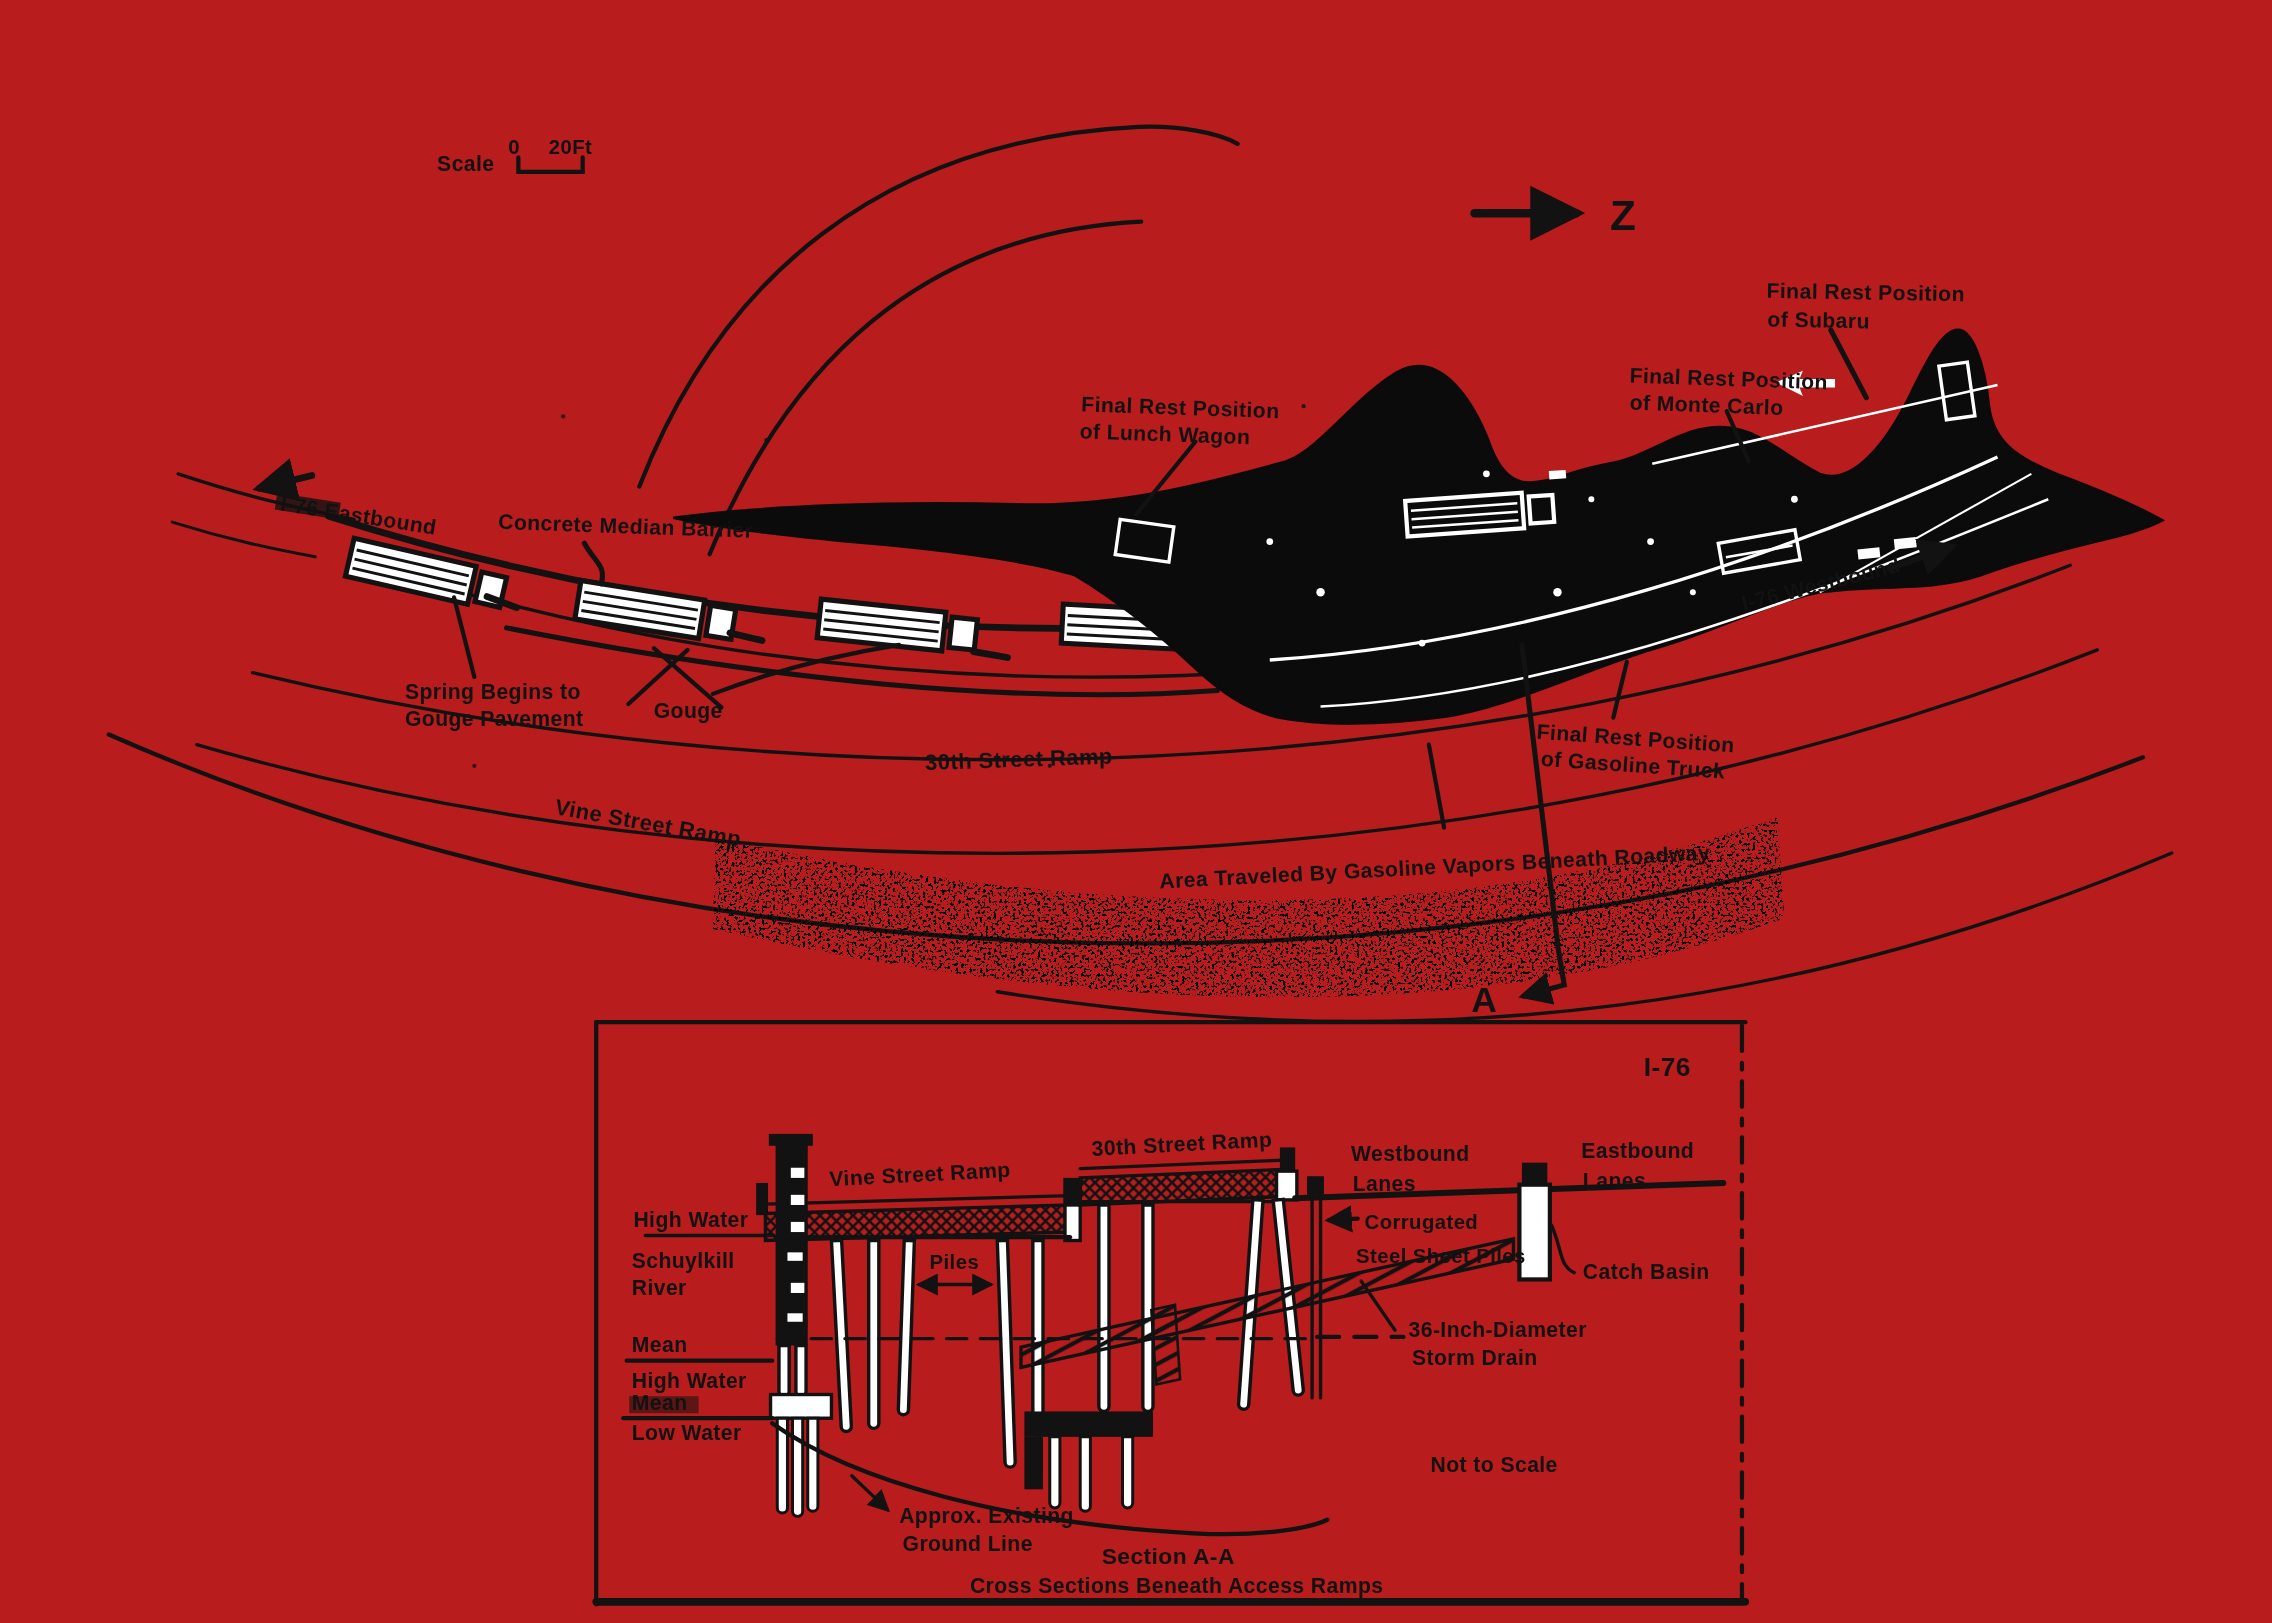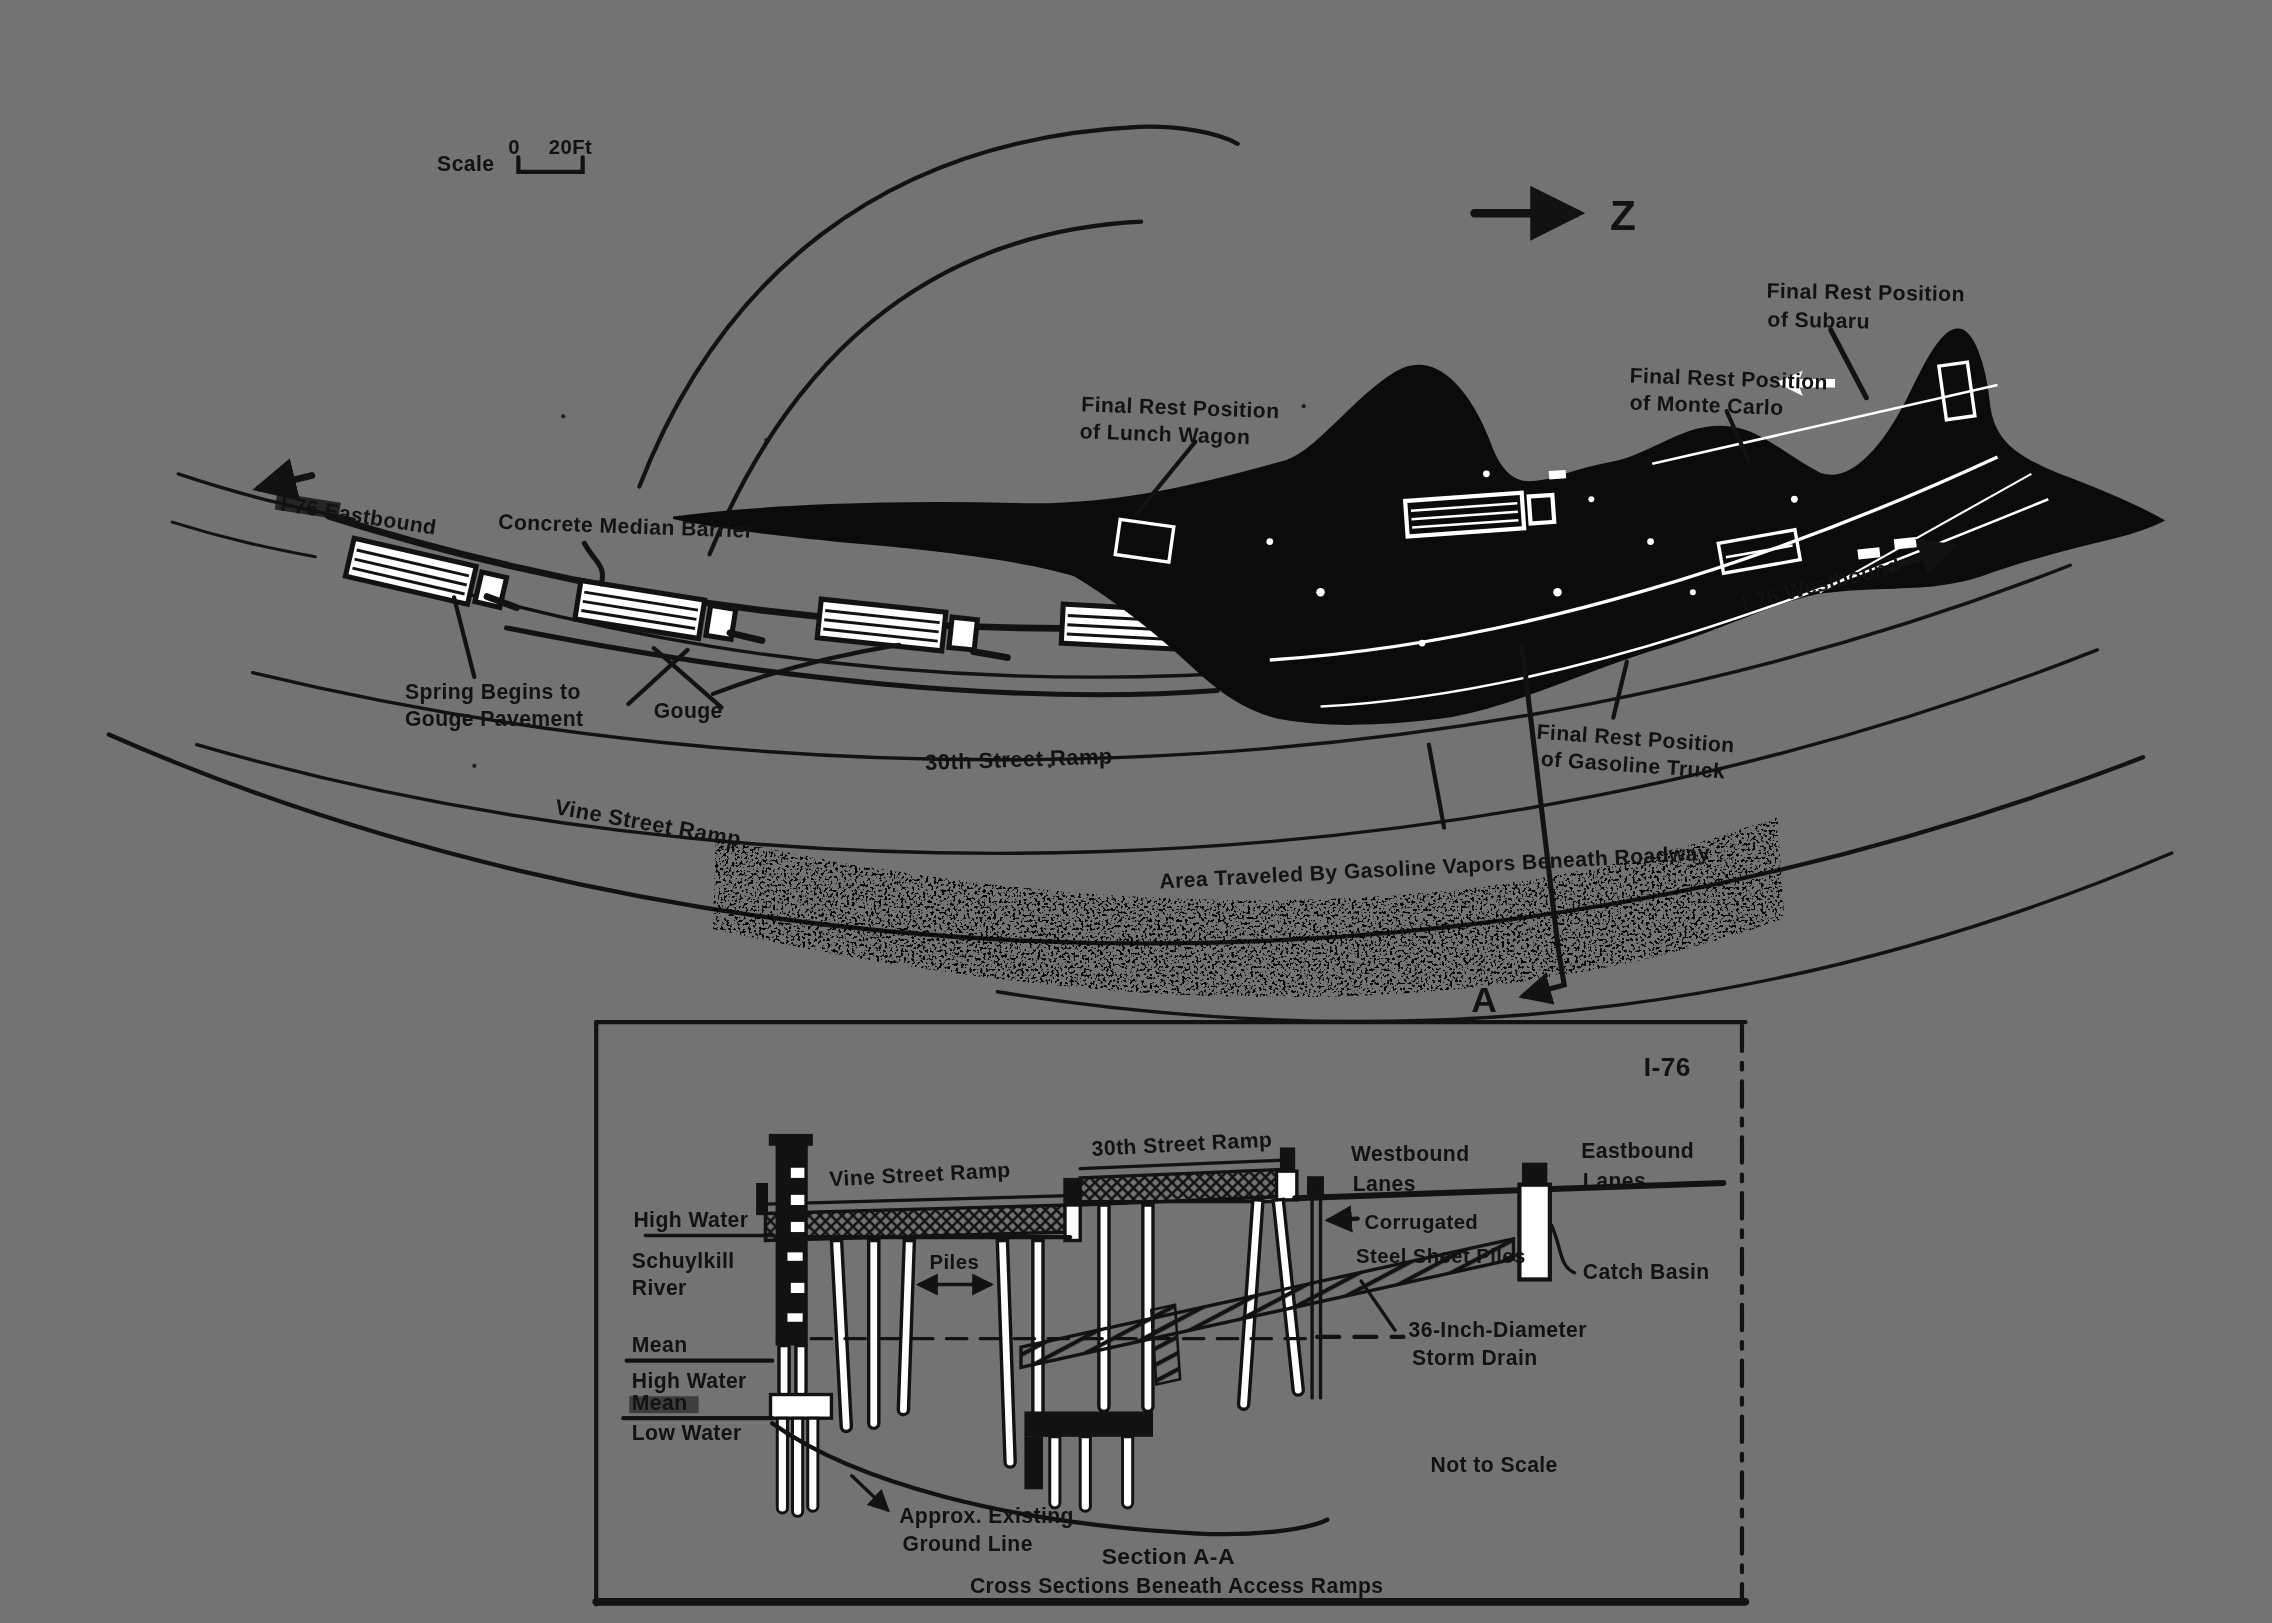--- a/index.html
+++ b/index.html
@@ -1,19 +1,19 @@
 <!DOCTYPE html>
 <html style="font-size:13.5px"><head>
 <meta charset="utf-8">
 <style>
   html,body{margin:0;padding:0;background:#e8e8e8;}
   .sheet{
     position:relative;
     width:2273px;height:1623px;
-    background:#737373;
+    background:#b91c1c;
     font-family:"Liberation Sans", sans-serif;
     overflow:hidden;
   }
   svg{display:block}
   .t{
     font-family:"Liberation Sans", sans-serif;
     font-weight:700;
     fill:#121212;
     letter-spacing:.5px;
   }

